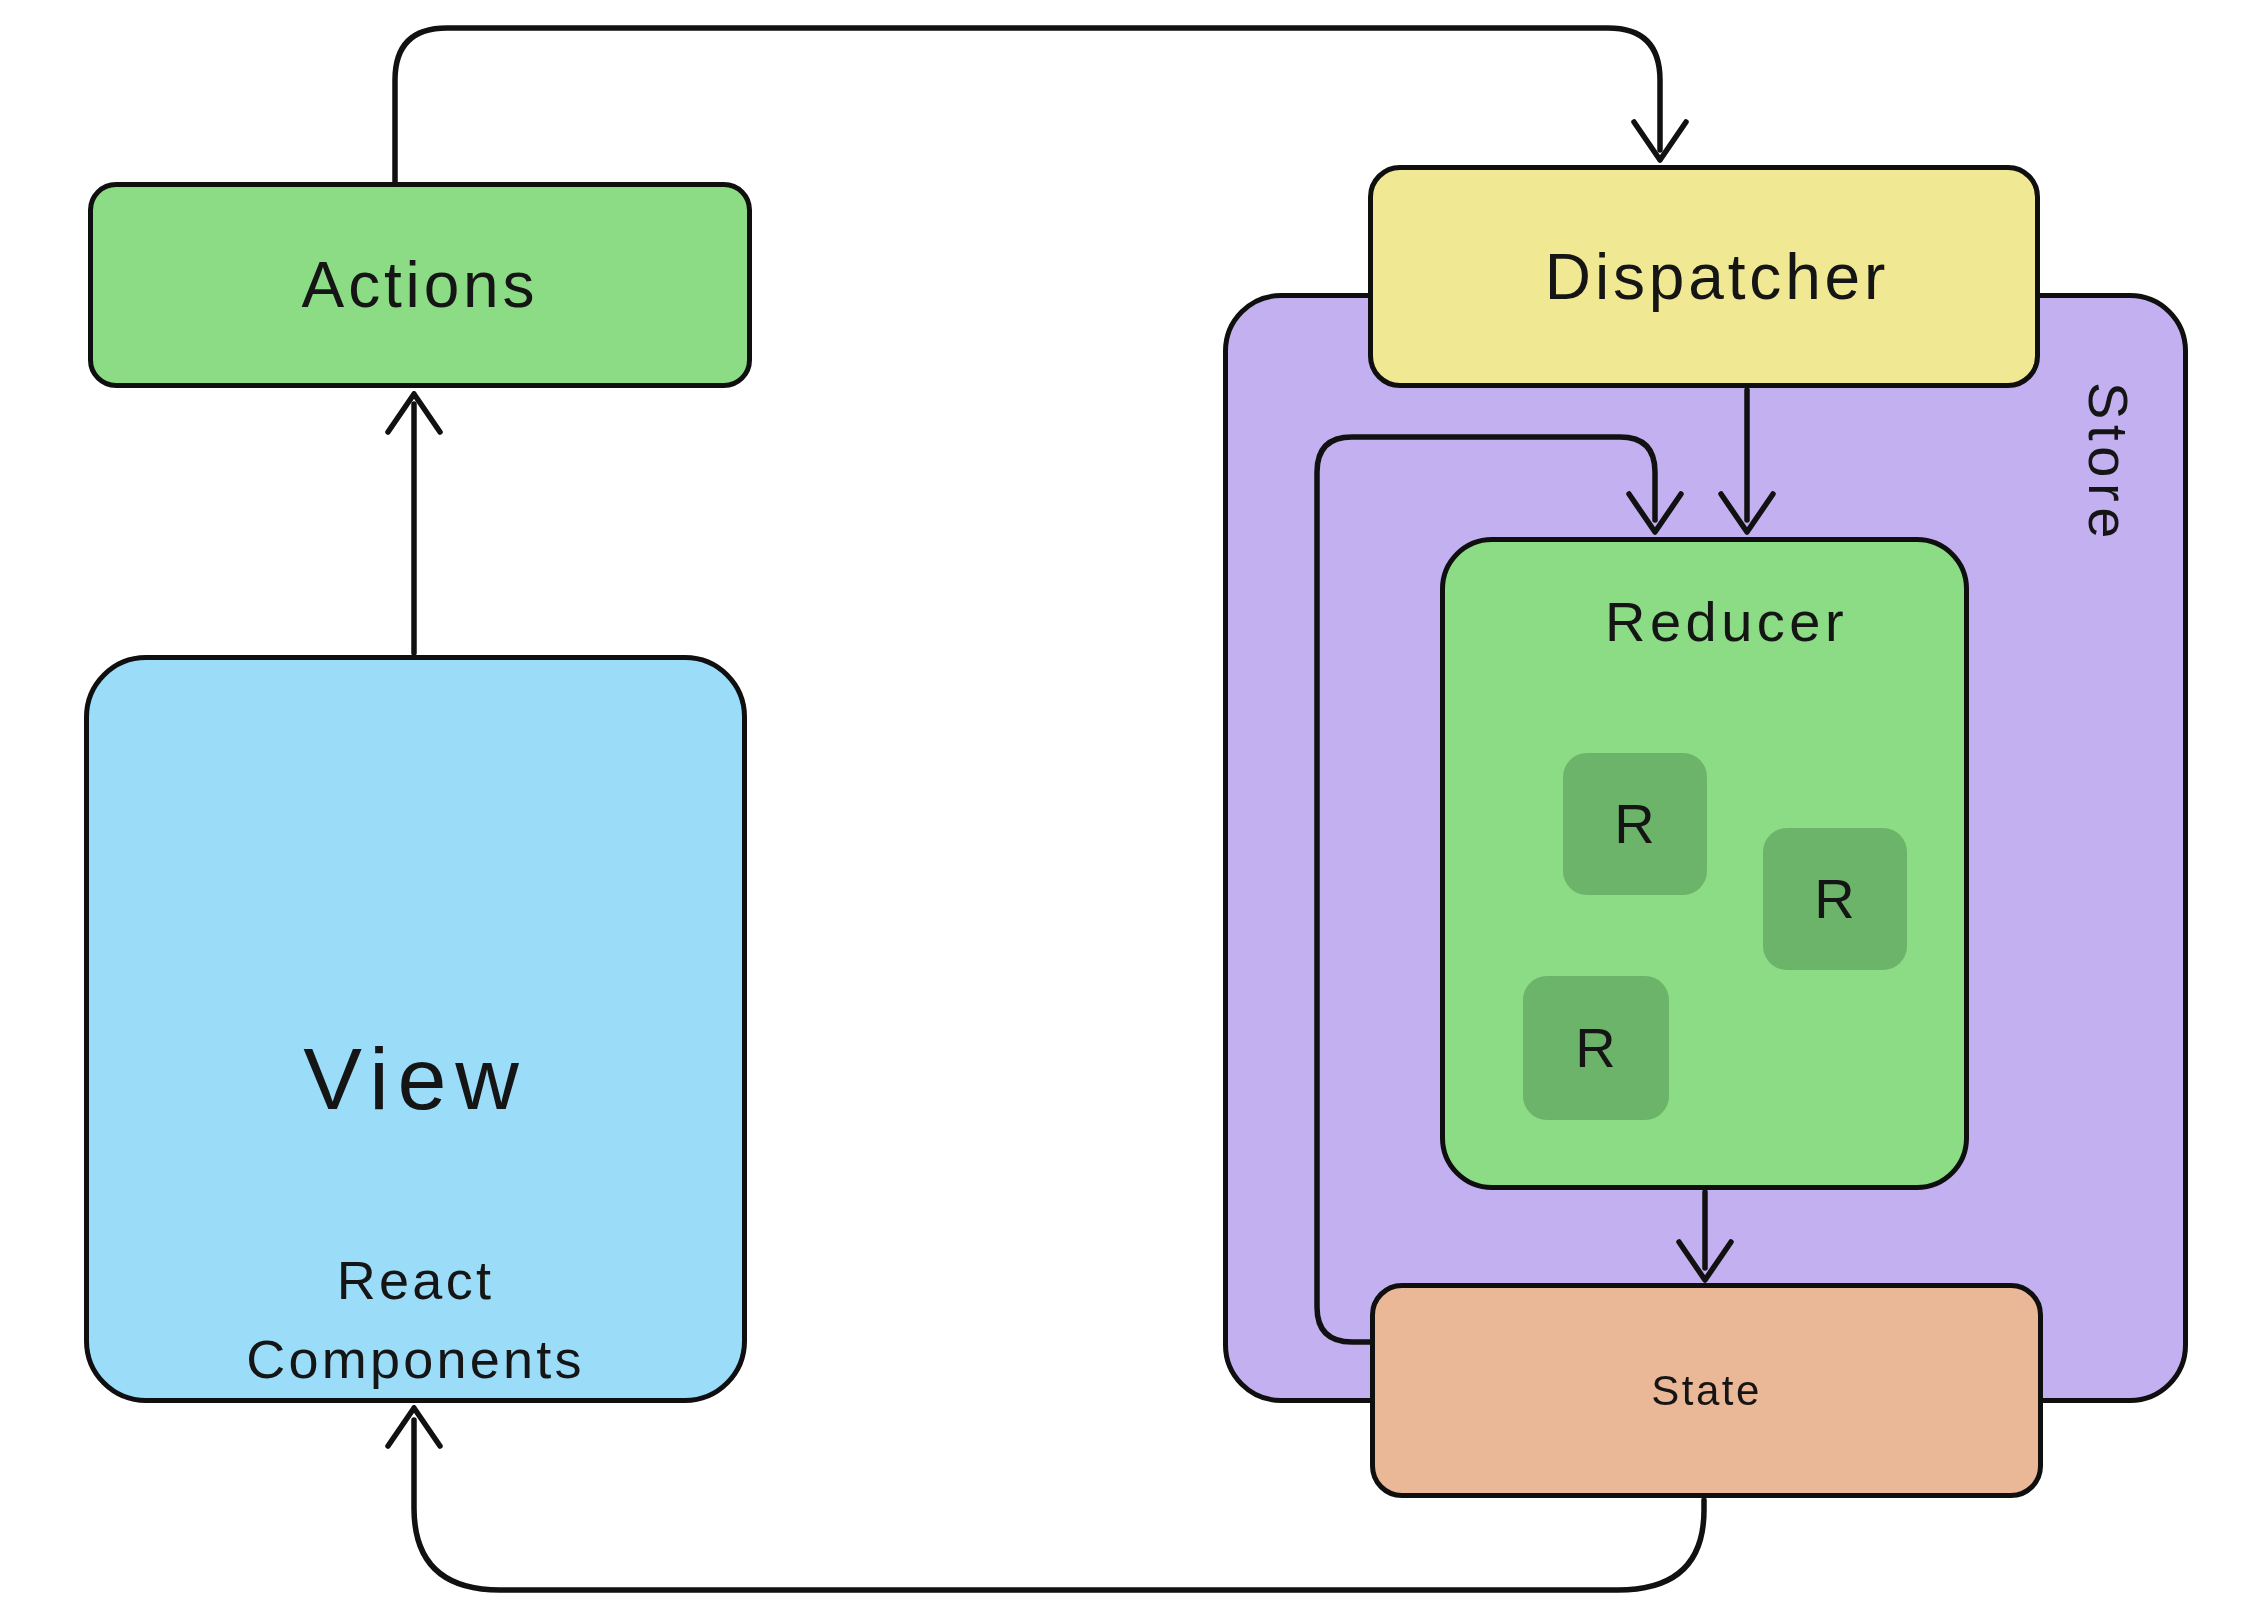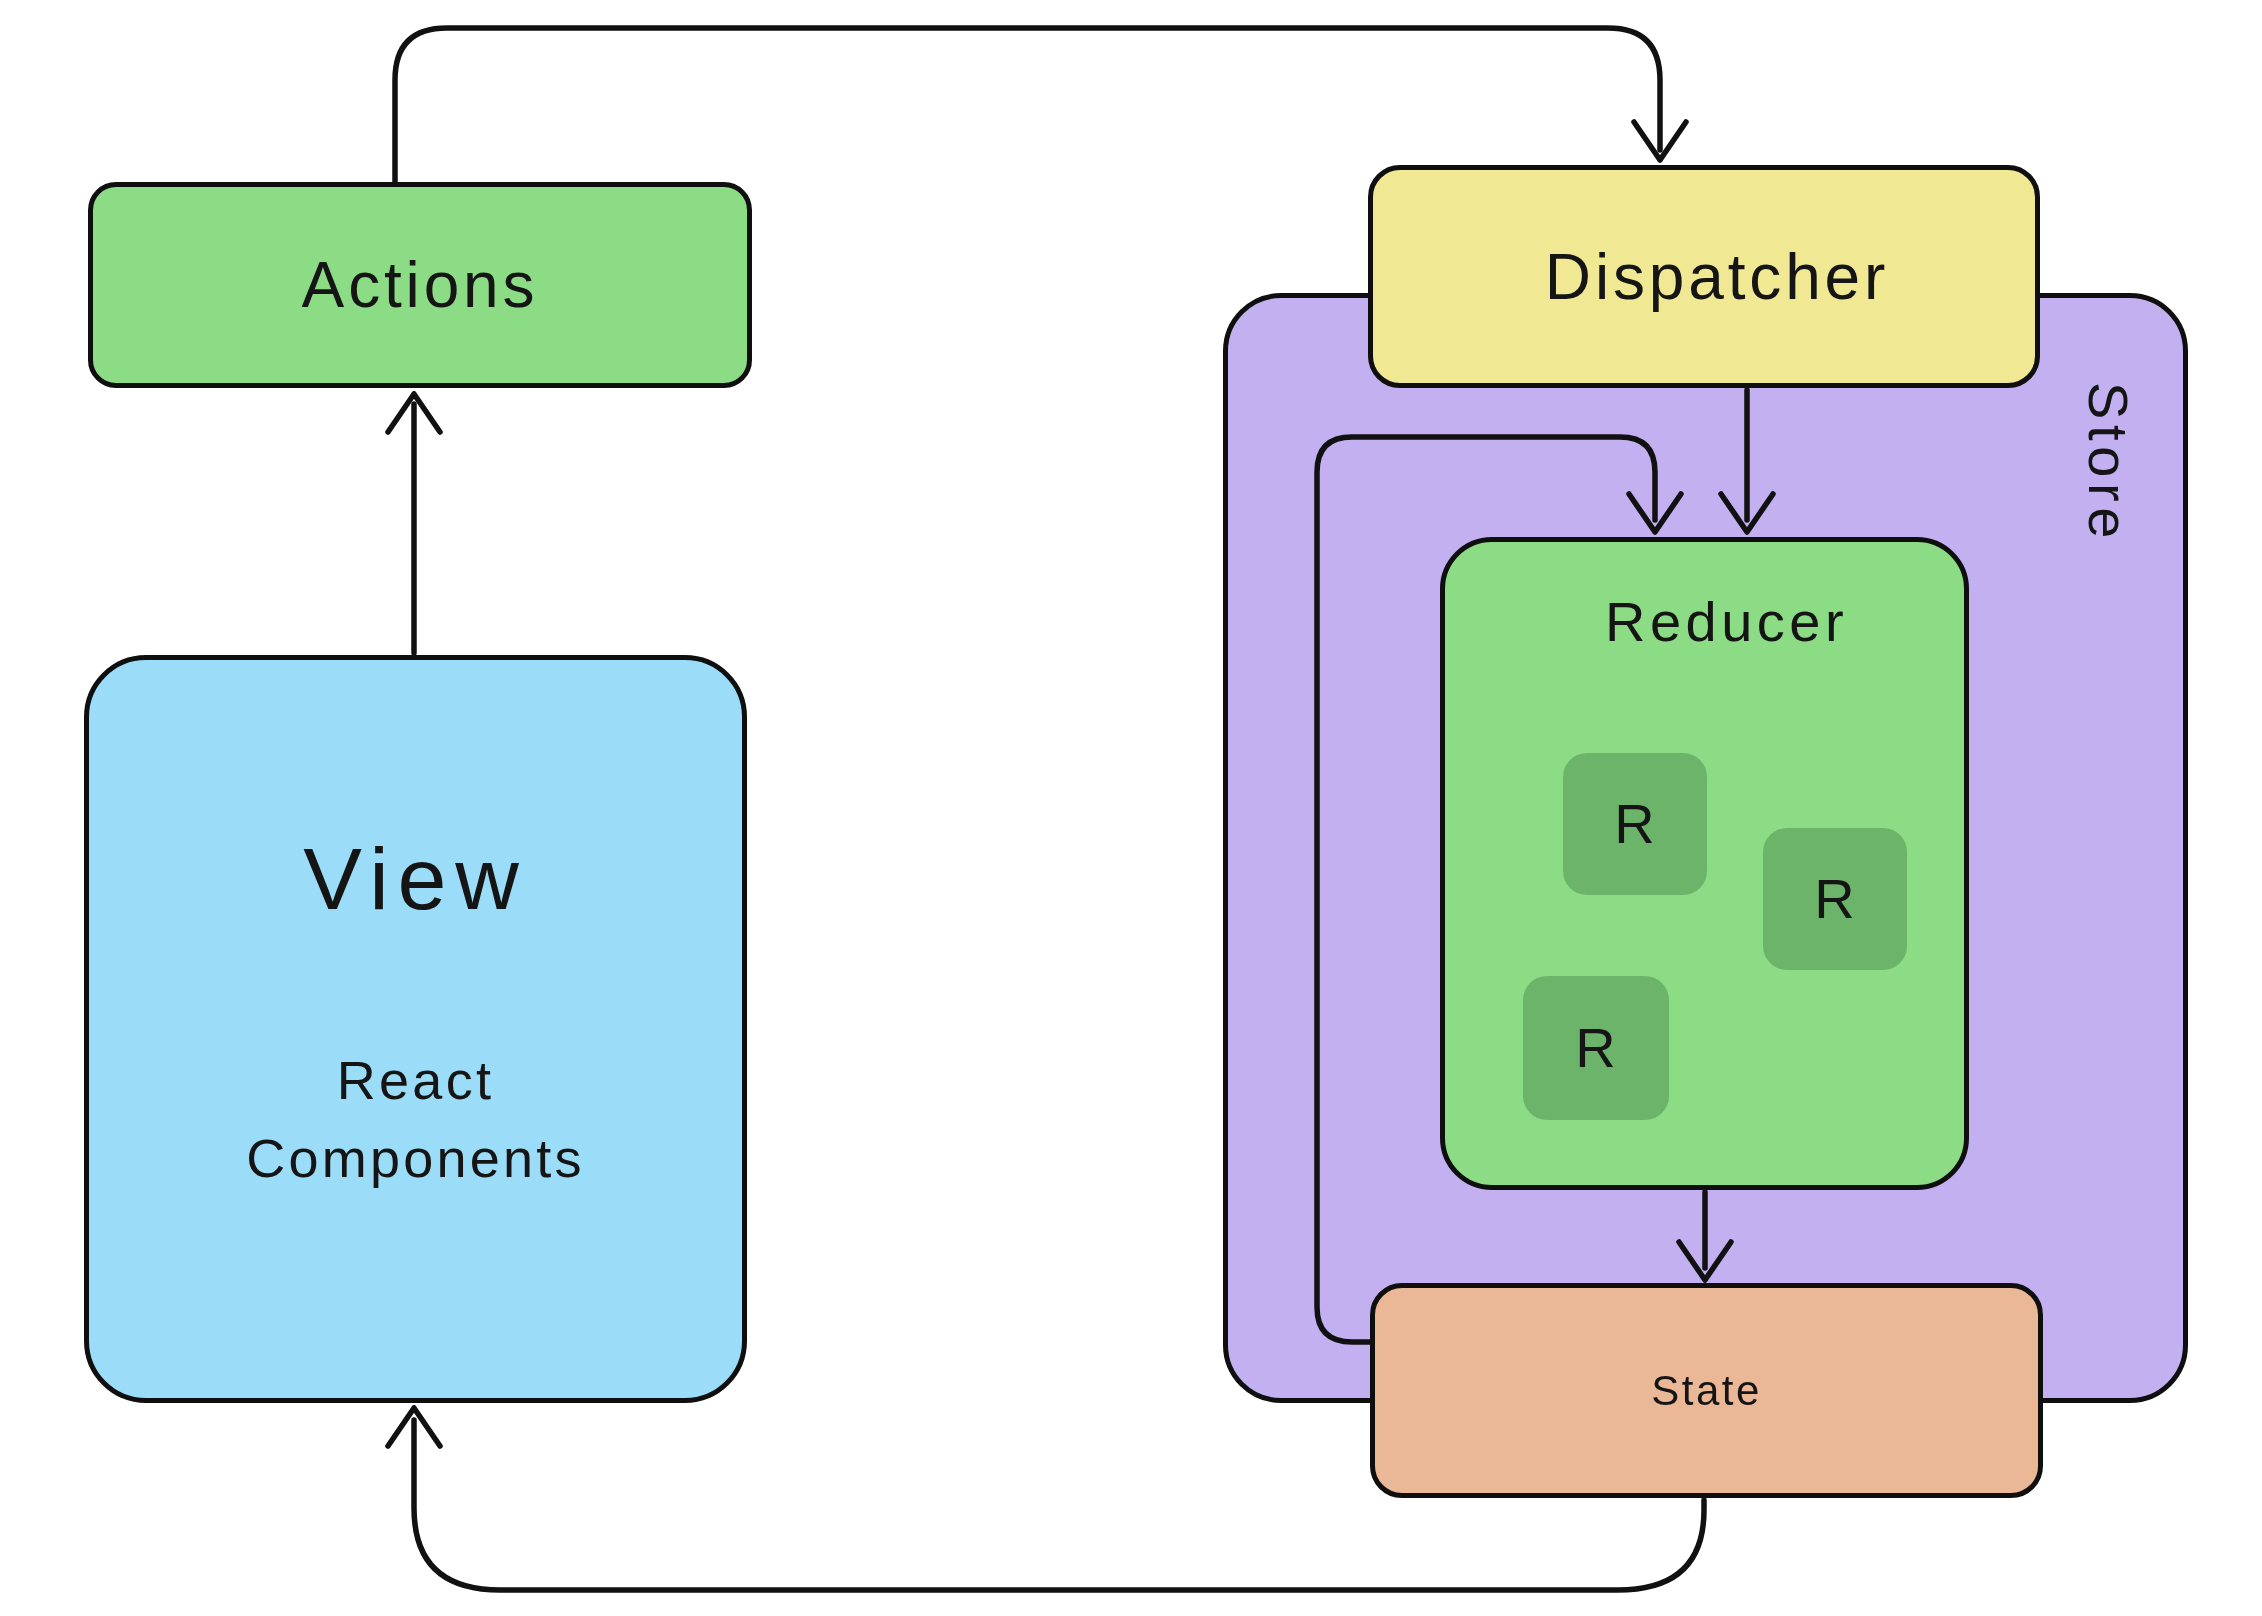--- a/index.html
+++ b/index.html
@@ -29,21 +29,21 @@
     left: 88px; top: 182px; width: 664px; height: 206px;
     border-radius: 28px;
     font-size: 64px;
     z-index: 2;
   }
   .node-view {
     left: 84px; top: 655px; width: 663px; height: 748px;
     border-radius: 62px;
     z-index: 2;
     flex-direction: column;
-    justify-content: flex-start;
+    justify-content: flex-end;
   }
   .view-title {
     margin-top: 175px;
     font-size: 88px;
     line-height: 1;
     letter-spacing: 0.1em;
   }
   .view-subtitle {
     margin-top: 118px;
     font-size: 54px;

